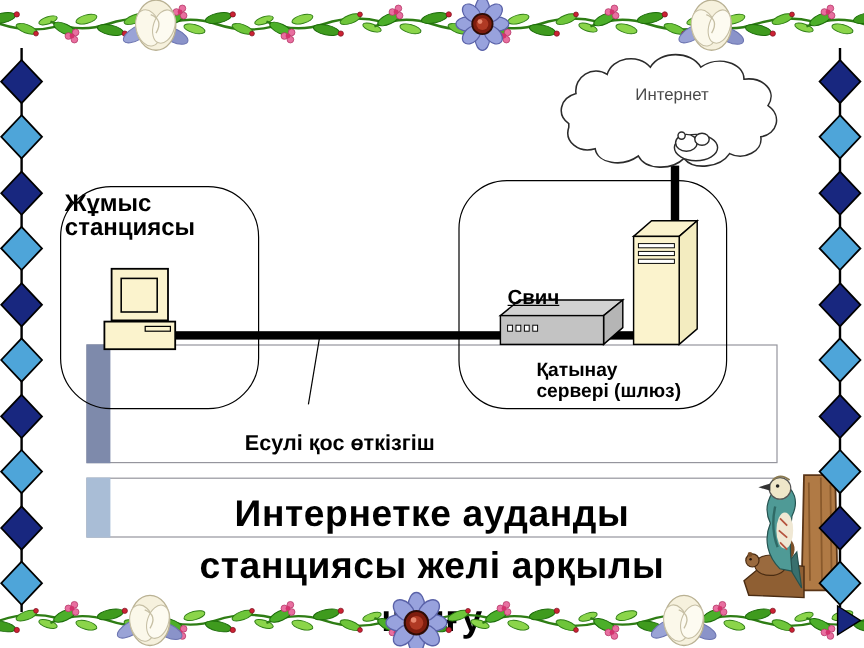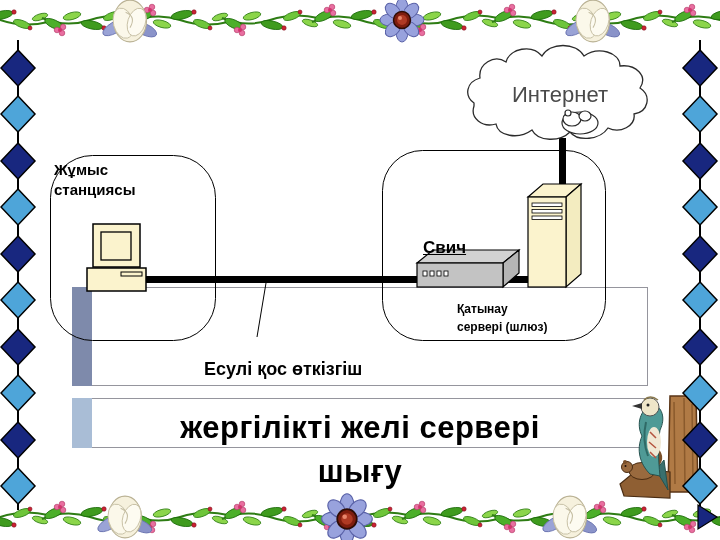--- a/index.html
+++ b/index.html
@@ -10,25 +10,25 @@
 
   .band{position:absolute;left:72px;width:576px;background:#ffffff;
         border:1px solid #95959d;box-sizing:border-box;z-index:1;}
   .band1{top:287px;height:99px}
   .band2{top:398px;height:50px}
   .bar{position:absolute;left:-1px;top:-1px;}
   .bar1{width:20px;height:99px;background:#7e8aab}
   .bar2{width:20px;height:50px;background:#a9bdd6}
 
   .lbl{position:absolute;font-weight:bold;color:#000;z-index:4;white-space:pre-line;}
-  .lbl-ws{left:54px;top:160px;font-size:15px;line-height:20px;}
-  .lbl-internet{left:498px;top:82px;width:124px;text-align:center;font-weight:normal;
-                color:#4a4a4a;font-size:22px;}
+  .lbl-ws{left:54px;top:160px;font-size:20px;line-height:20px;}
+  .lbl-internet{left:498px;top:70px;width:124px;text-align:center;font-weight:normal;
+                color:#4a4a4a;font-size:14px;}
   .lbl-switch{left:423px;top:238px;font-size:17px;text-decoration:underline;text-align:center;}
-  .lbl-gateway{left:457px;top:300px;font-size:12px;line-height:18px;}
+  .lbl-gateway{left:447px;top:300px;font-size:16px;line-height:18px;}
   .lbl-cable{left:204px;top:359px;font-size:18px;}
 
   .title{position:absolute;left:0;top:406px;width:720px;text-align:center;
          font-weight:bold;font-size:31px;line-height:44px;color:#000;
          letter-spacing:.5px;z-index:5;}
 </style>
 </head>
 <body>
 
 <div class="slide">
@@ -119,21 +119,22 @@
 
   <div class="lbl lbl-ws">Жұмыс
 станциясы</div>
   <div class="lbl lbl-internet">Интернет</div>
   <div class="lbl lbl-switch">Свич</div>
   <div class="lbl lbl-gateway">Қатынау
 сервері (шлюз)</div>
   <div class="lbl lbl-cable">Есулі қос өткізгіш</div>
 
   <div class="title">
-    <div>жергілікті желі сервері</div>
+    <div>Интернетке ауданды</div>
+    <div>станциясы желі арқылы</div>
     <div>шығу</div>
   </div>
 
   <svg class="layer z-decor" width="720" height="540" viewBox="0 0 720 540">
     <defs>
       <g id="sprig">
         <path d="M-48,2 Q-24,-8 0,0 T48,2" stroke="#2e7d14" stroke-width="2" fill="none"></path>
         <ellipse cx="-36" cy="-4" rx="10" ry="4" fill="#4caf2a" stroke="#1c6b0a" stroke-width=".8" transform="rotate(-25 -36 -4)"></ellipse>
         <ellipse cx="-18" cy="4" rx="9" ry="3.5" fill="#8bd54a" stroke="#2e7d14" stroke-width=".8" transform="rotate(15 -18 4)"></ellipse>
         <ellipse cx="2" cy="-5" rx="11" ry="4" fill="#3f9b1e" stroke="#1c6b0a" stroke-width=".8" transform="rotate(-12 2 -5)"></ellipse>

